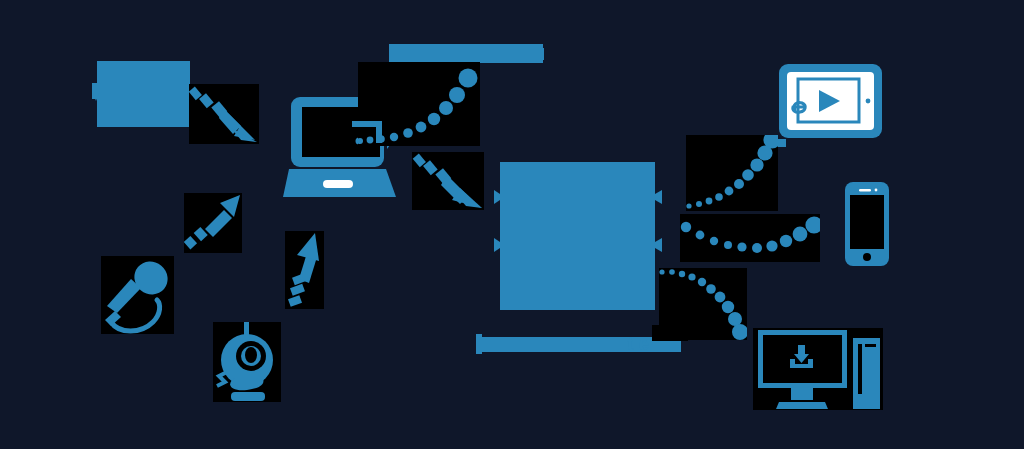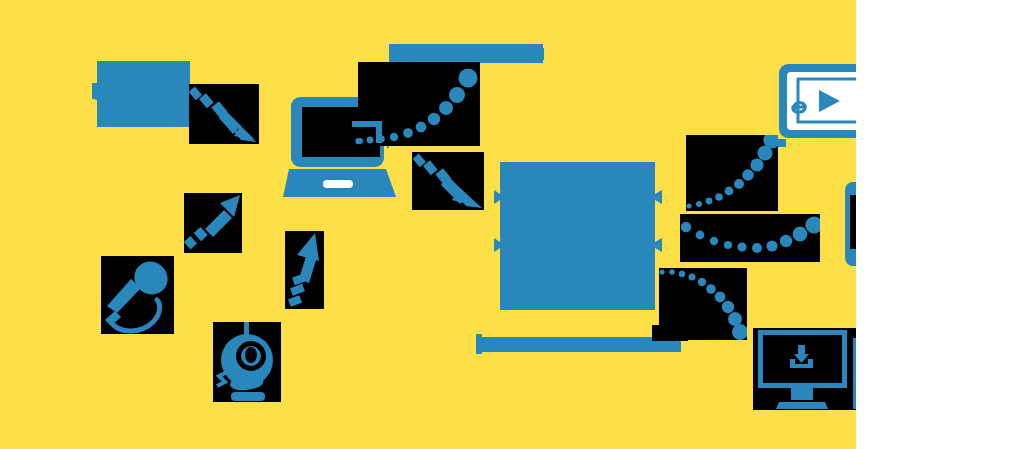--- a/index.html
+++ b/index.html
@@ -5,23 +5,23 @@
   html, body {
     margin: 0;
     padding: 0;
     background: #ffffff;
   }
   body {
     font-family: "Liberation Sans", sans-serif;
   }
   #stage {
     position: relative;
-    width: 856px;
+    width: 1024px;
     height: 449px;
-    background: #fde047;
+    background: #0f172a;
     overflow: hidden;
   }
   .node { position: absolute; }
   .blk { background: #000000; }
   .redact-bar {
     position: absolute;
     background: #2a87bb;
   }
   .redact-text {
     position: absolute;

